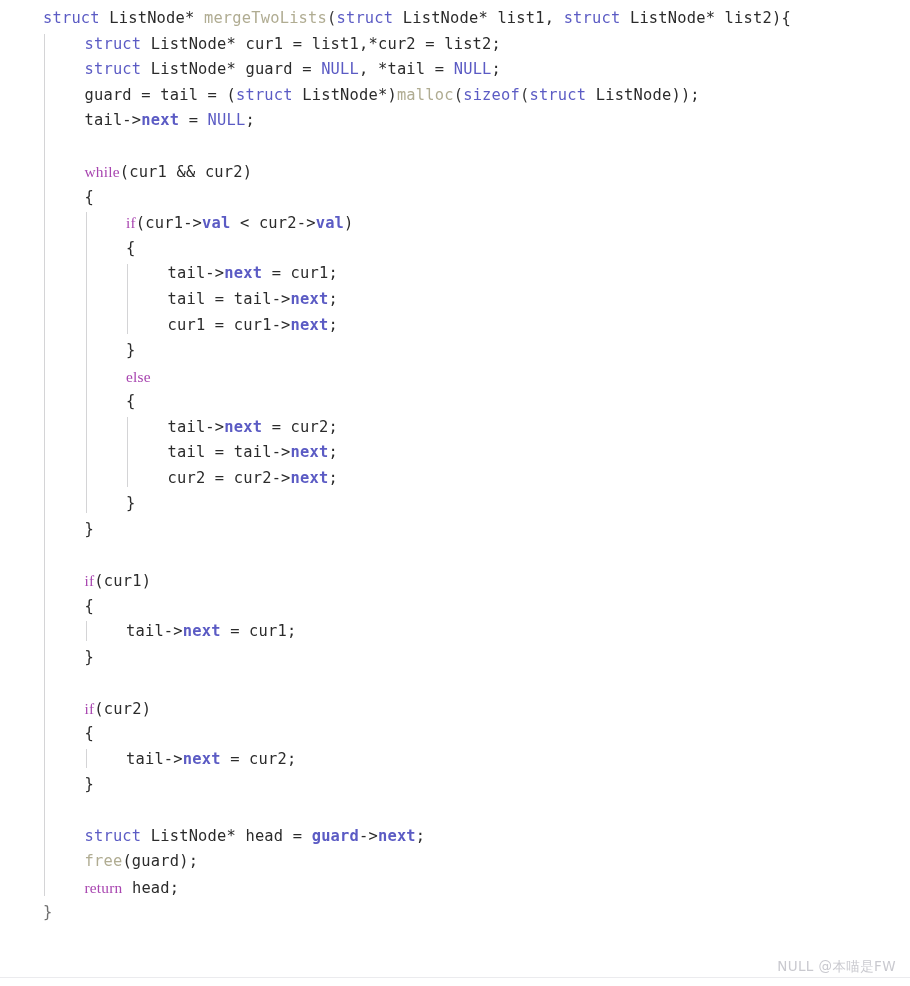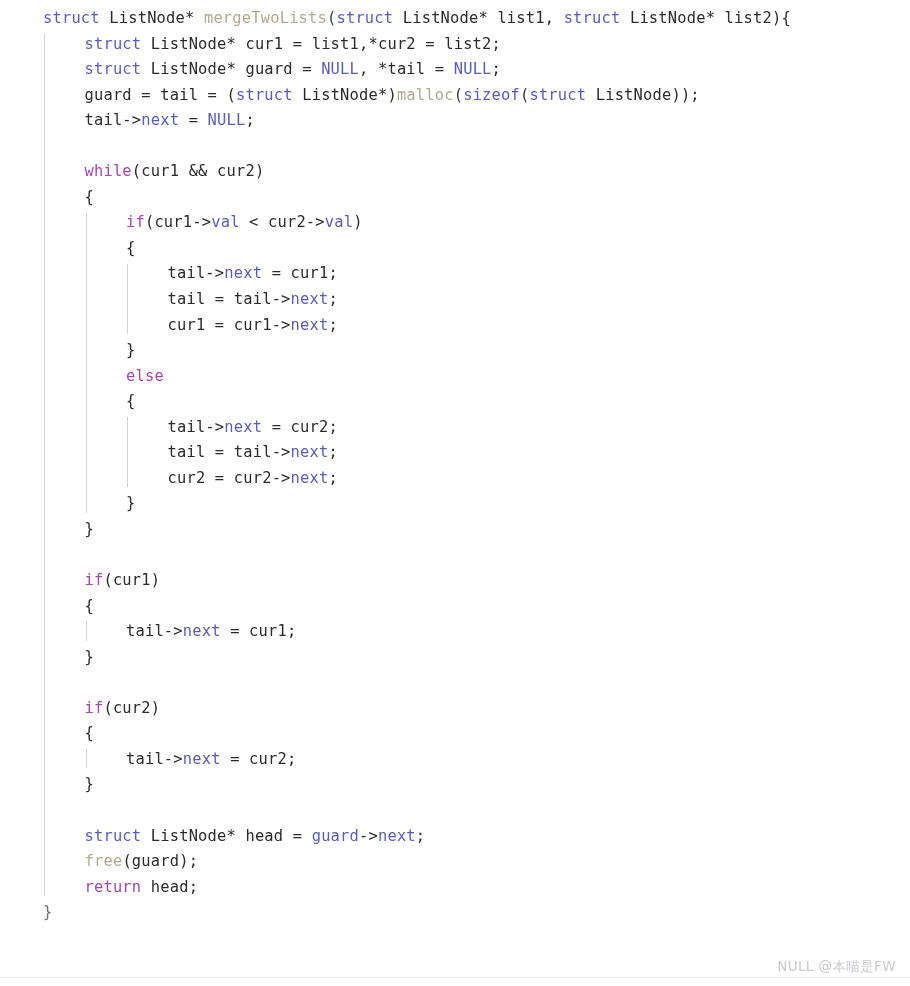--- a/index.html
+++ b/index.html
@@ -42,23 +42,23 @@
 
   
   .guide {
     position: absolute;
     width: 1px;
     background: #d4d4d6;
   }
 
   
   .t-kw      { color: #5b5bc4; }   
-  .t-ctrl    { color: #a845b0; }   
+  .t-ctrl    { color: #a845b0; font-family: Liberation Serif, serif; }   
   .t-fn      { color: #b0ac92; }   
-  .t-member  { color: #5b5bc4; }   
+  .t-member  { color: #5b5bc4; font-weight: bold; }   
   .t-plain   { color: #2b2b2b; }
   .t-punc    { color: #3a3a3a; }
   .t-brace   { color: #2b2b2b; }
   .t-faint   { color: #6f6f6f; }
 
   #watermark {
     position: absolute;
     right: 14px;
     bottom: 10px;
     font-family: "DejaVu Sans", "Liberation Sans", sans-serif;

